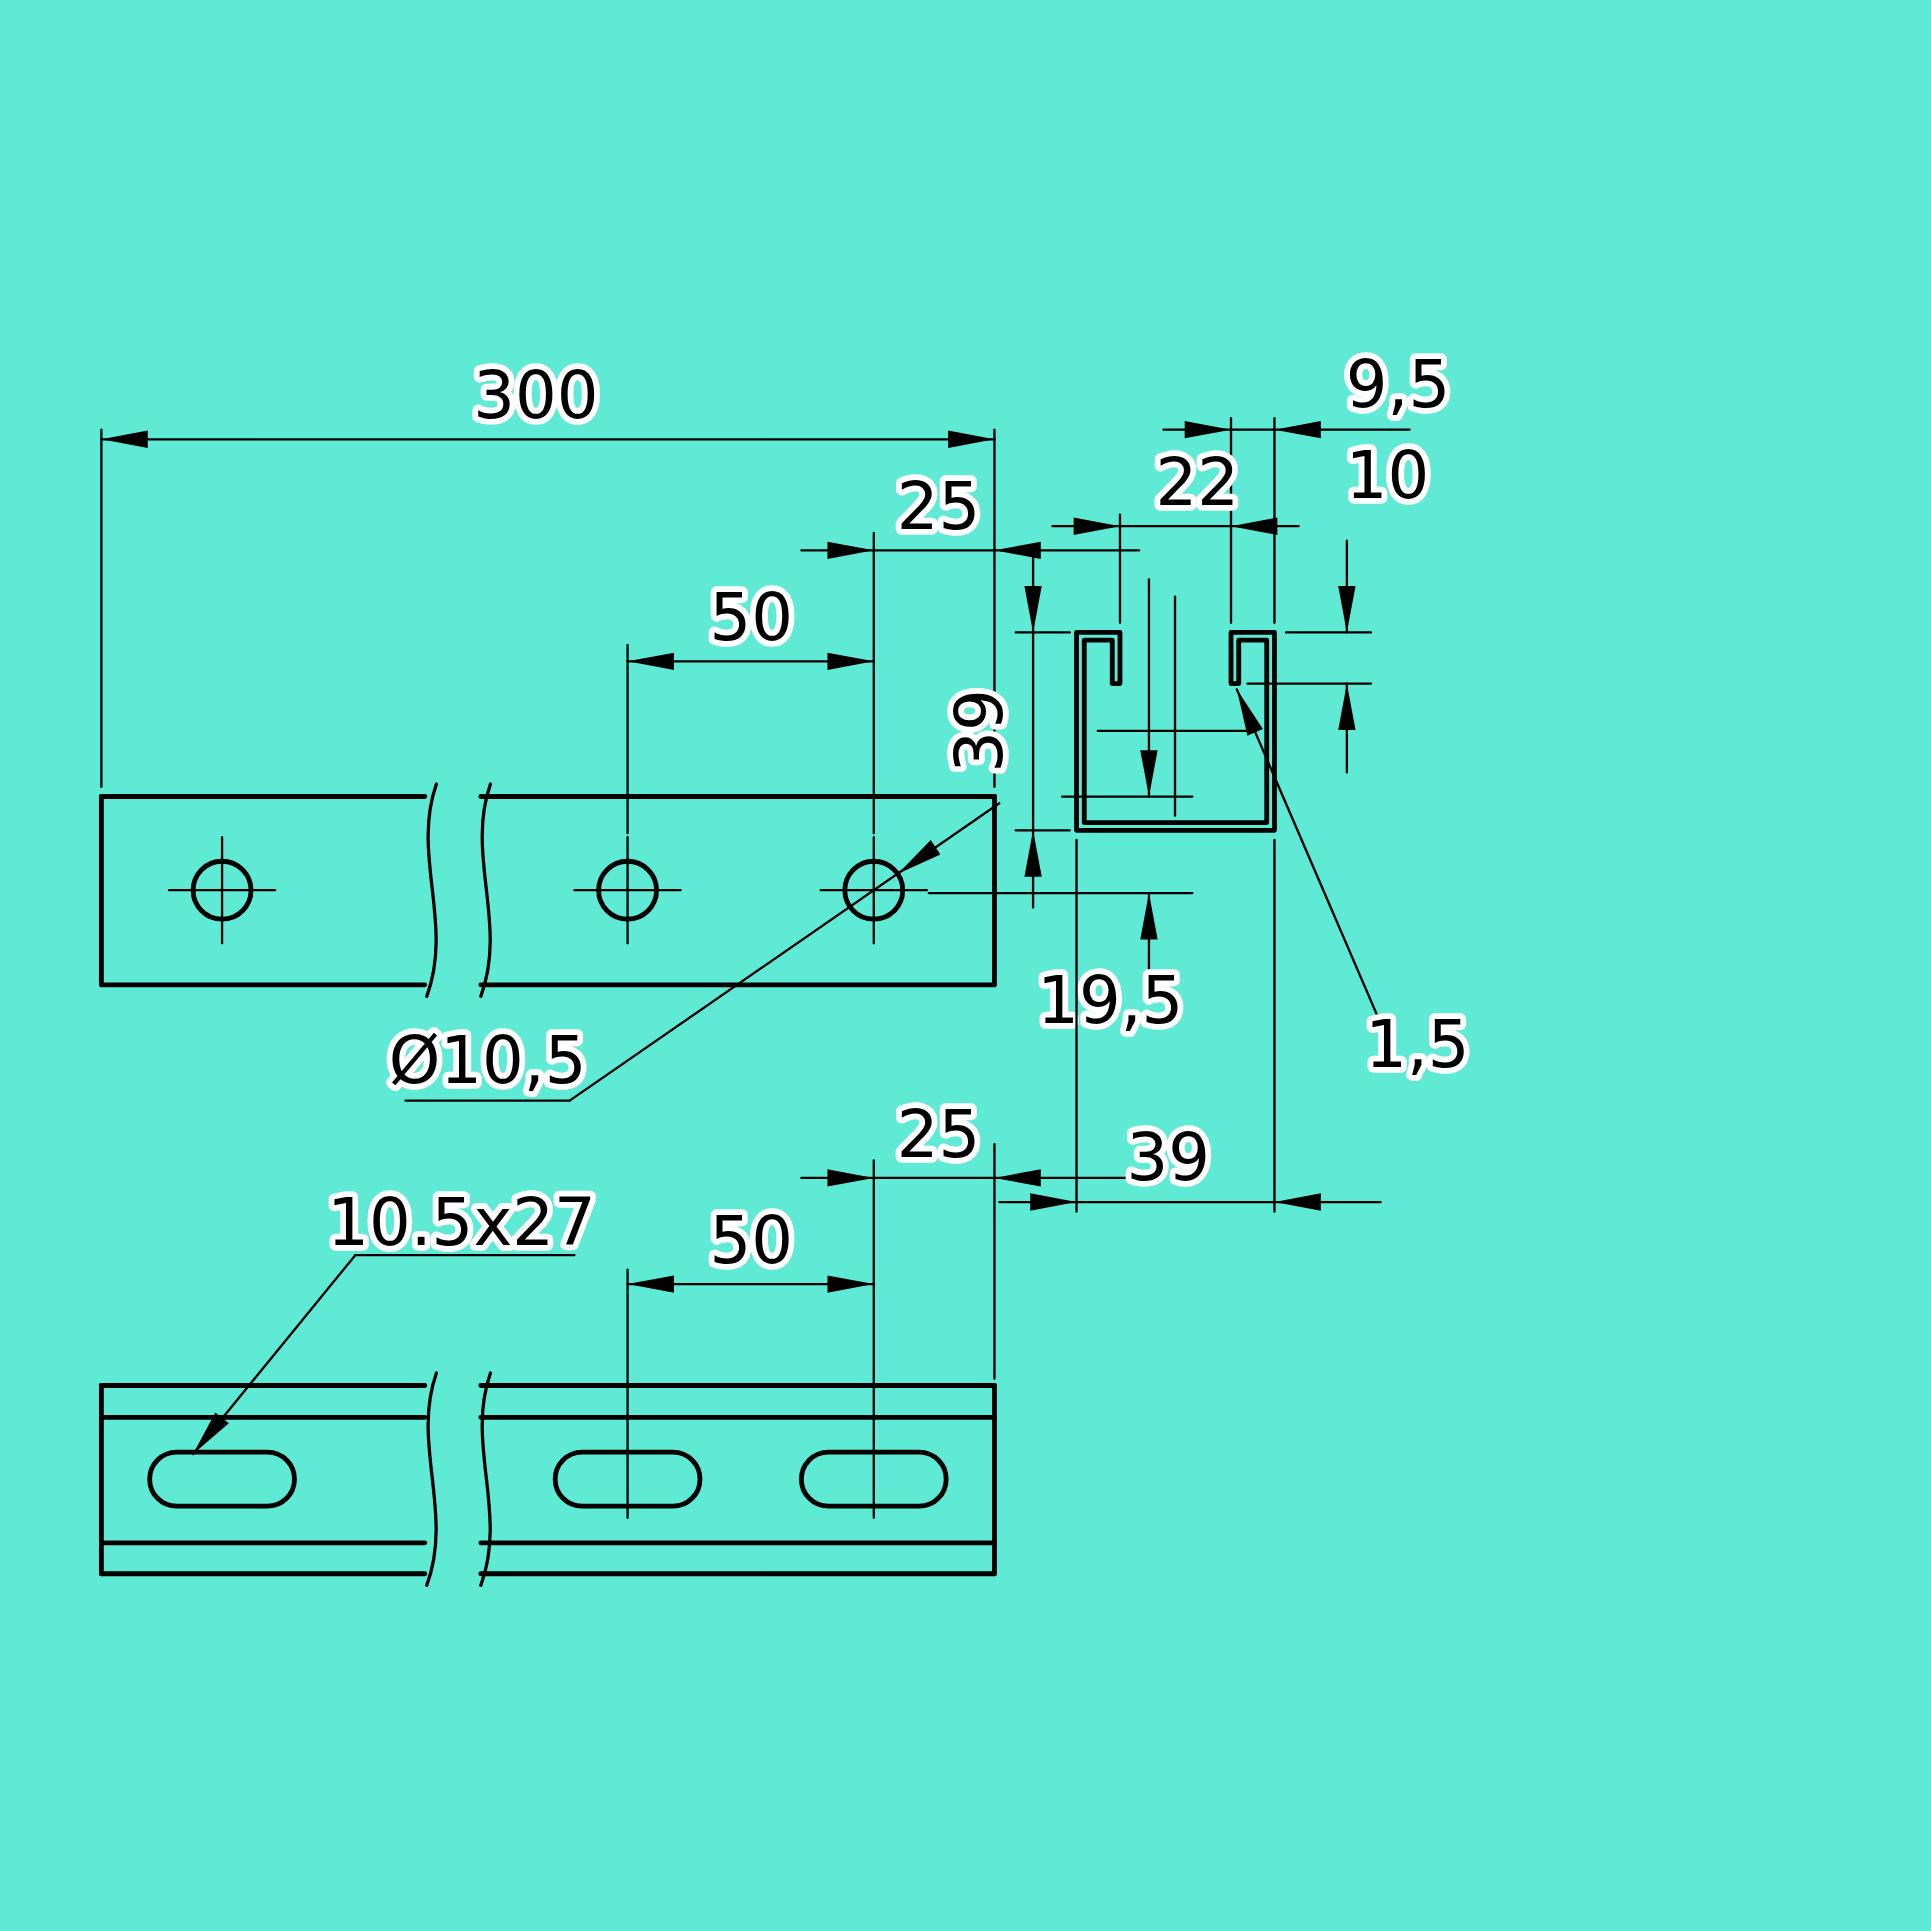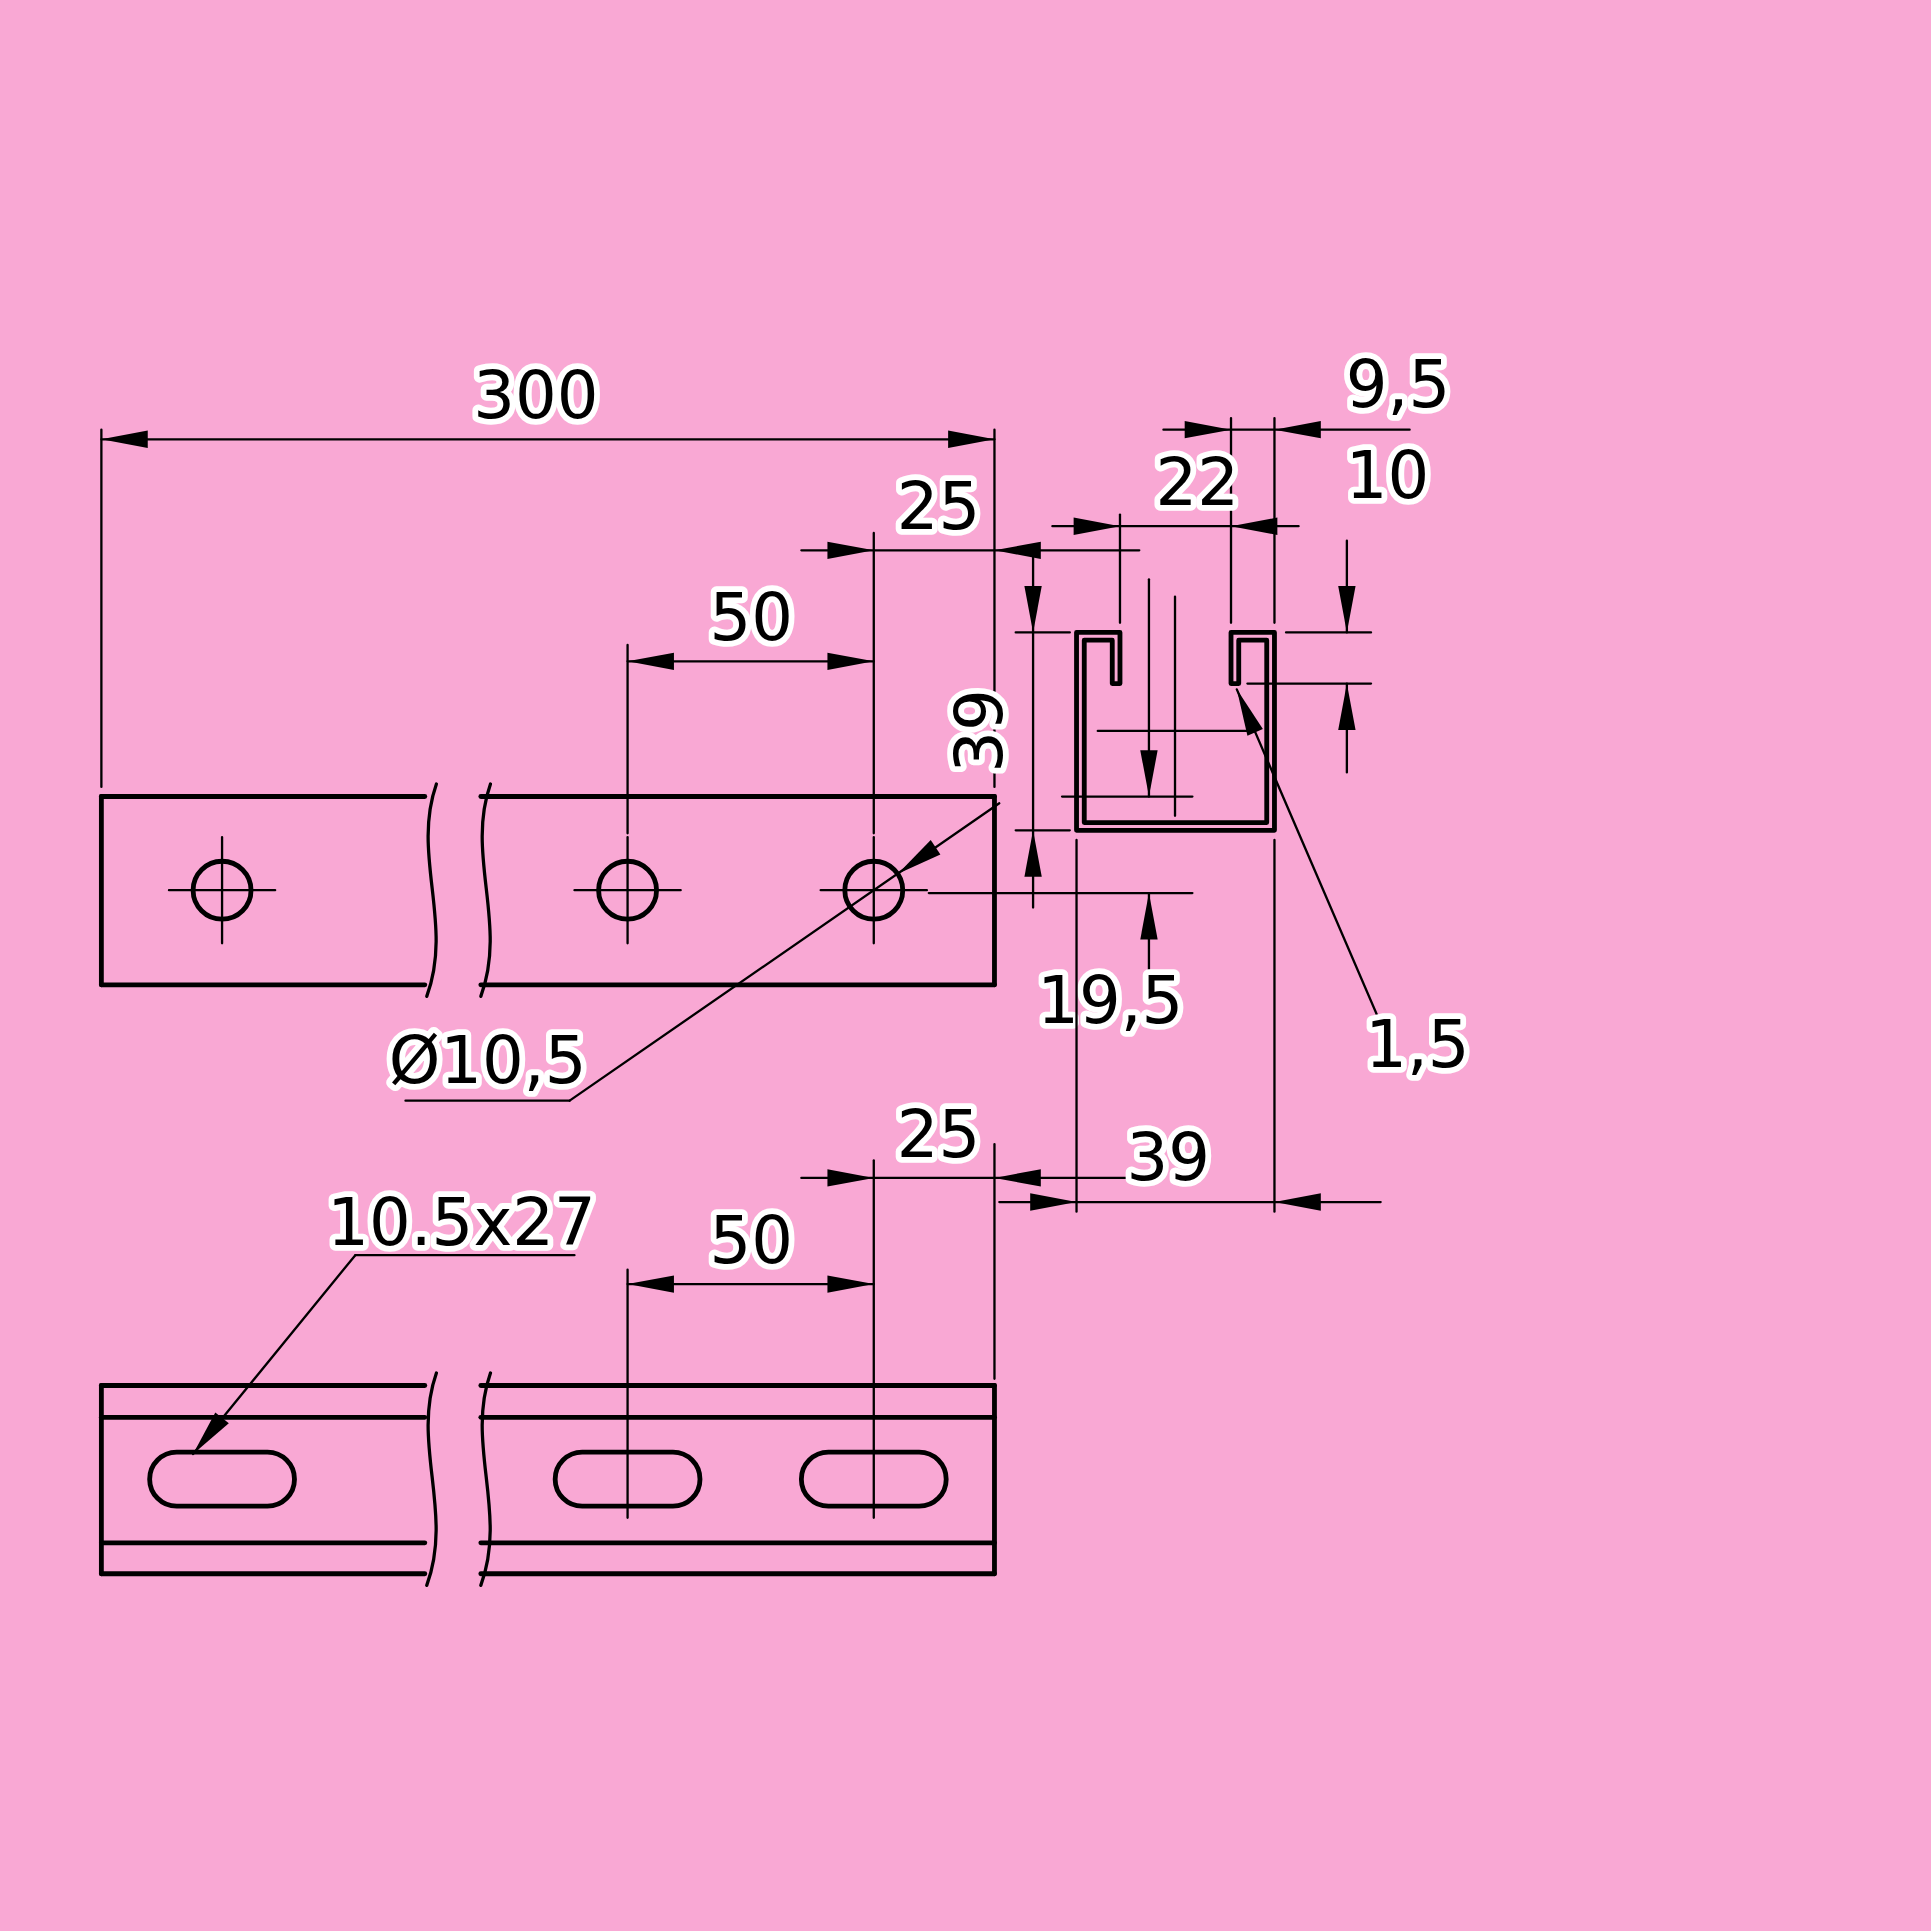--- a/index.html
+++ b/index.html
@@ -1,16 +1,16 @@
 <!DOCTYPE html>
 <html><head>
 <meta charset="utf-8">
 <style>
   html,body{margin:0;padding:0;background:#ffffff;}
-  .page{width:1931px;height:1931px;background:#f9a8d4;position:relative;font-family:"DejaVu Sans","Liberation Sans",sans-serif;}
+  .page{width:1931px;height:1931px;background:#5eead4;position:relative;font-family:"DejaVu Sans","Liberation Sans",sans-serif;}
   svg{display:block;}
   .obj{fill:none;stroke:#000;stroke-width:5;stroke-linecap:round;stroke-linejoin:round;}
   .thin{fill:none;stroke:#000;stroke-width:2.4;stroke-linecap:round;}
   .brk{fill:none;stroke:#000;stroke-width:3.4;stroke-linecap:round;}
   .arr{fill:#000;stroke:none;}
   text.dim{font-family:"DejaVu Sans","Liberation Sans",sans-serif;font-size:68px;fill:#000;
            paint-order:stroke;stroke:#fff;stroke-width:12;stroke-linejoin:round;}
 </style>
 </head>
 <body>

